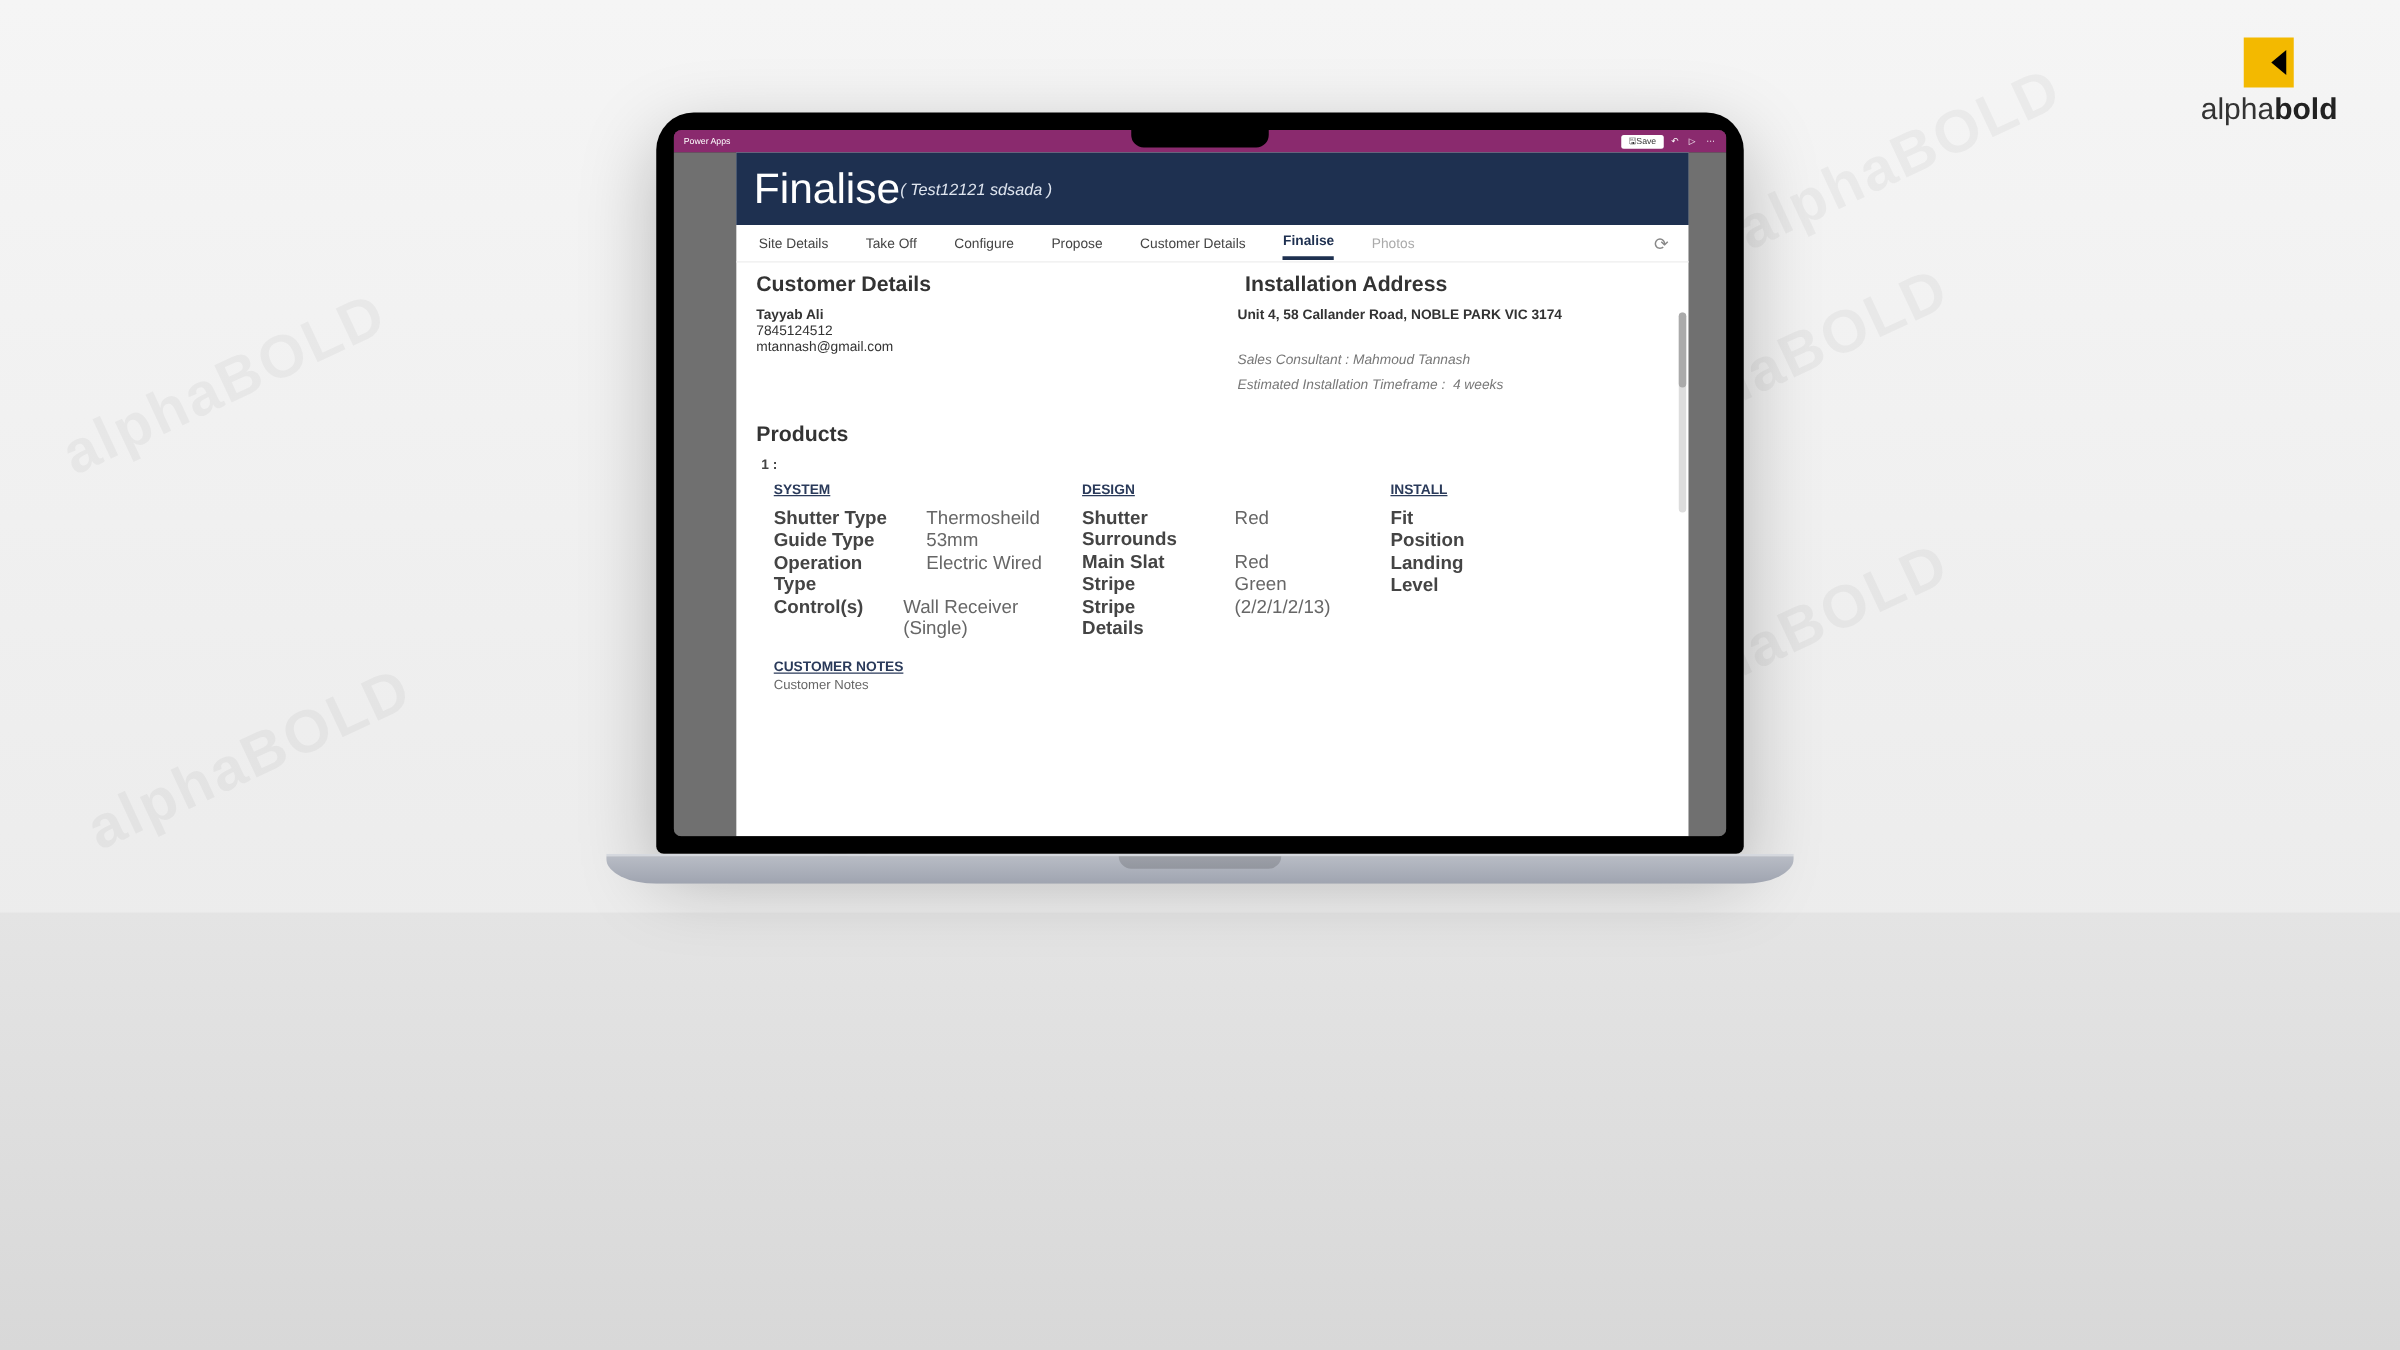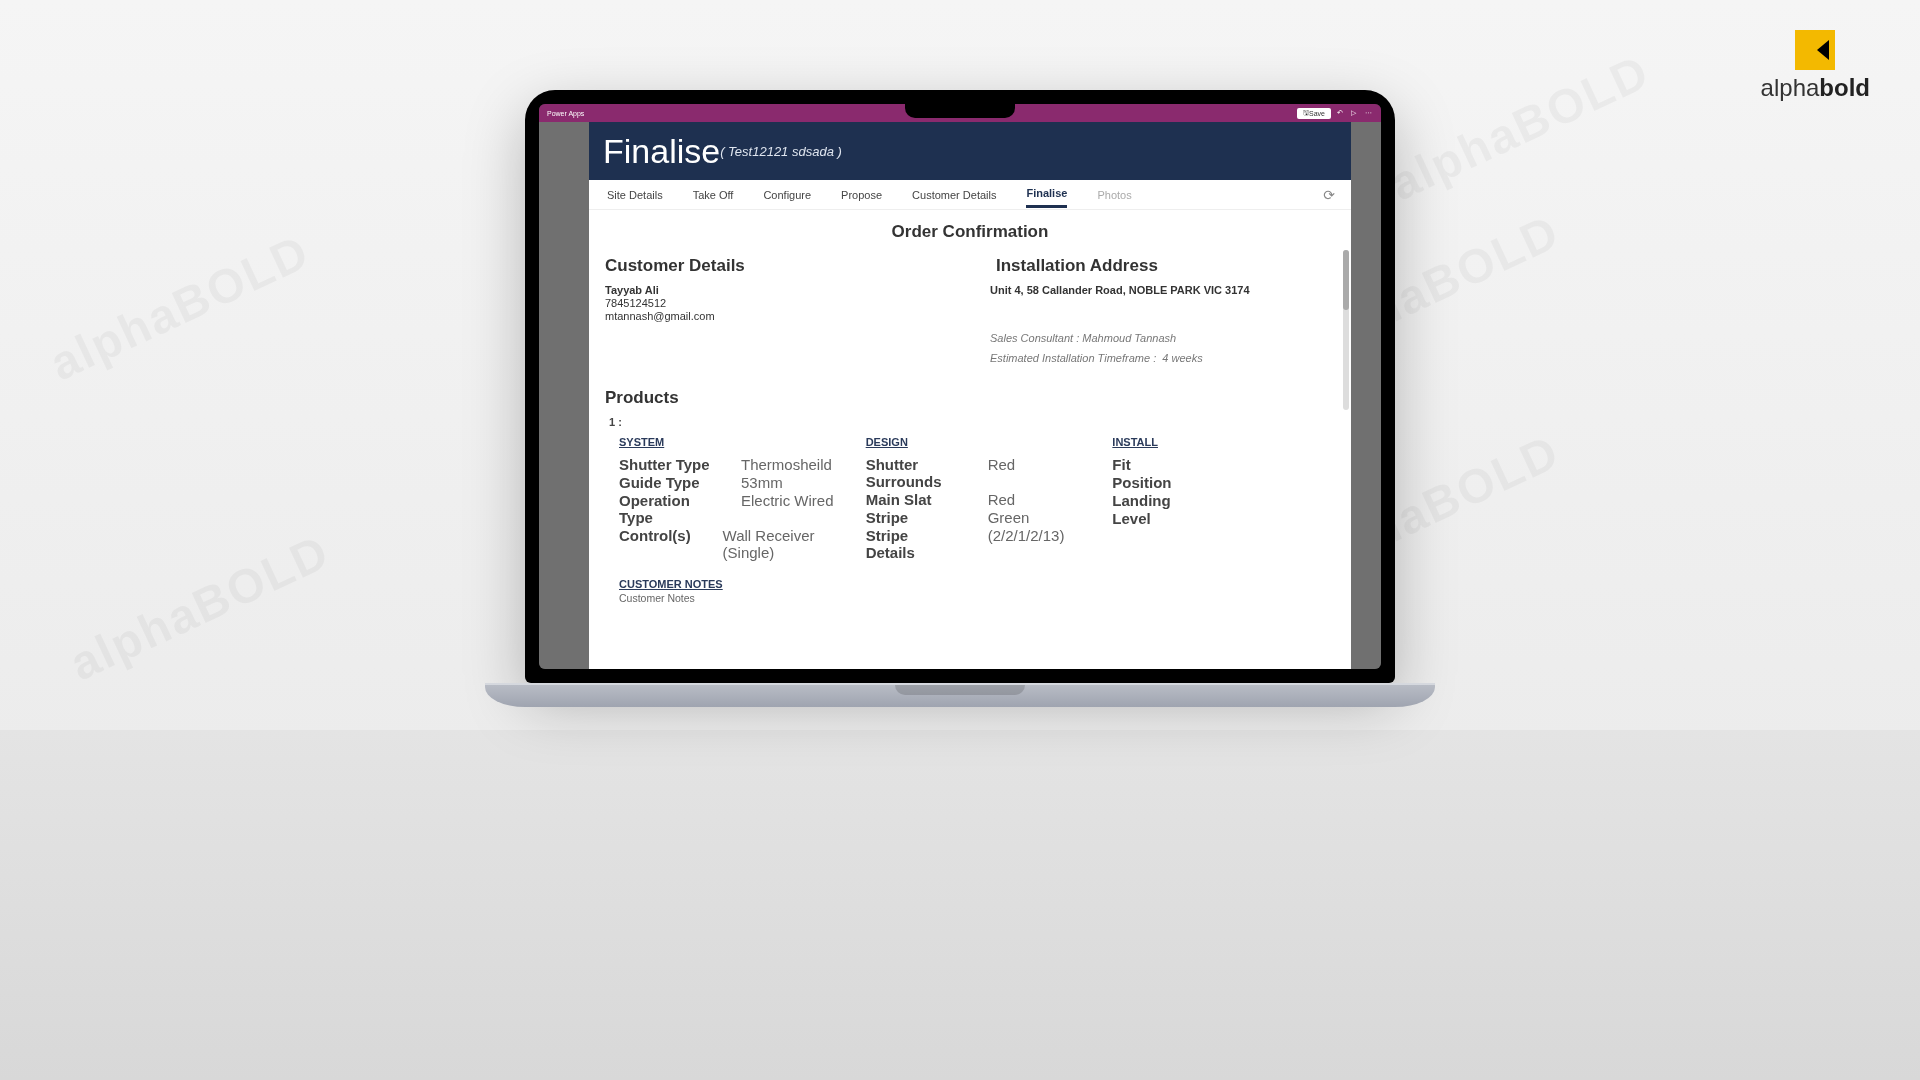--- a/index.html
+++ b/index.html
@@ -57,21 +57,21 @@
 
 
 .content { flex: 1; overflow-y: auto; padding: 8px 16px 30px; font-size: 11px; color: #444; position: relative; }
 .content h2 { text-align: center; font-size: 17px; font-weight: 700; color: #333; margin: 4px 0 14px; }
 .cols { display: flex; gap: 40px; }
 .col { flex: 1; }
 .col h3 { font-size: 17px; color: #333; font-weight: 600; margin-bottom: 8px; }
 .col.right h3 { padding-left: 6px; }
 .col .line { margin: 1px 0; font-size: 11px; color: #333; font-weight: 600; }
 .col .line.reg { font-weight: 400; }
-.muted-it { font-style: italic; color: #777; margin-top: 36px; font-size: 11px; }
+.muted-it { font-style: italic; color: #777; margin-top: 24px; font-size: 11px; }
 
 .section-title { font-size: 17px; font-weight: 600; color: #333; margin: 24px 0 8px; }
 .prod-num { font-size: 11px; color: #444; margin: 4px 0 8px 4px; font-weight: 600; }
 .spec-row { display: flex; gap: 24px; margin-left: 14px; justify-content: space-between; }
 .spec-col { flex: 1; }
 .spec-col h4 { font-size: 11px; text-decoration: underline; font-weight: 700; color: #2a3a5a; margin-bottom: 8px; }
 .spec-line { display: flex; font-size: 15px; color: #555; margin: 1px 0; gap: 27px; }
 .spec-line .k { width: 95px; font-weight: 600; color: #444; }
 .spec-line .v { color: #666; }
 .notes { margin: 16px 0 0 14px; }
@@ -136,21 +136,20 @@
             <span class="tab">Customer Details</span>
             <span class="tab active">Finalise</span>
             <span class="tab muted">Photos</span>
             <span class="refresh">⟳</span>
           </div>
 
           <div class="content">
             <div class="scroll-track"></div>
             <div class="scroll-thumb"></div>
 
-            <h2>Order Confirmation</h2>
 
             <div class="cols">
               <div class="col">
                 <h3>Customer Details</h3>
                 <div class="line">Tayyab Ali</div>
                 <div class="line reg">7845124512</div>
                 <div class="line reg">mtannash@gmail.com</div>
               </div>
               <div class="col right">
                 <h3>Installation Address</h3>

